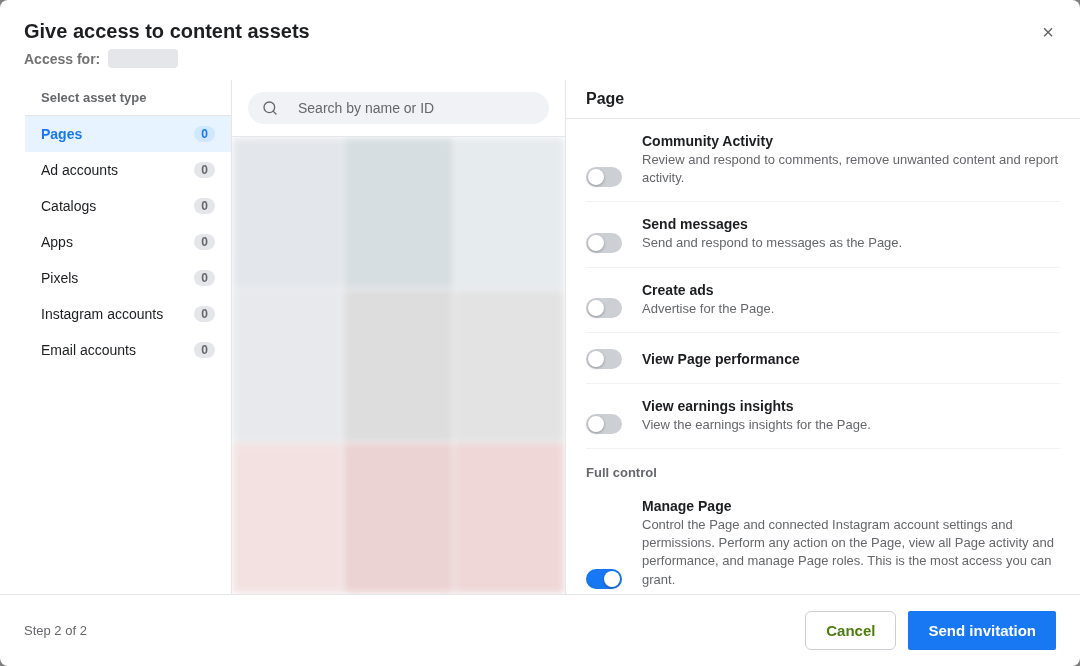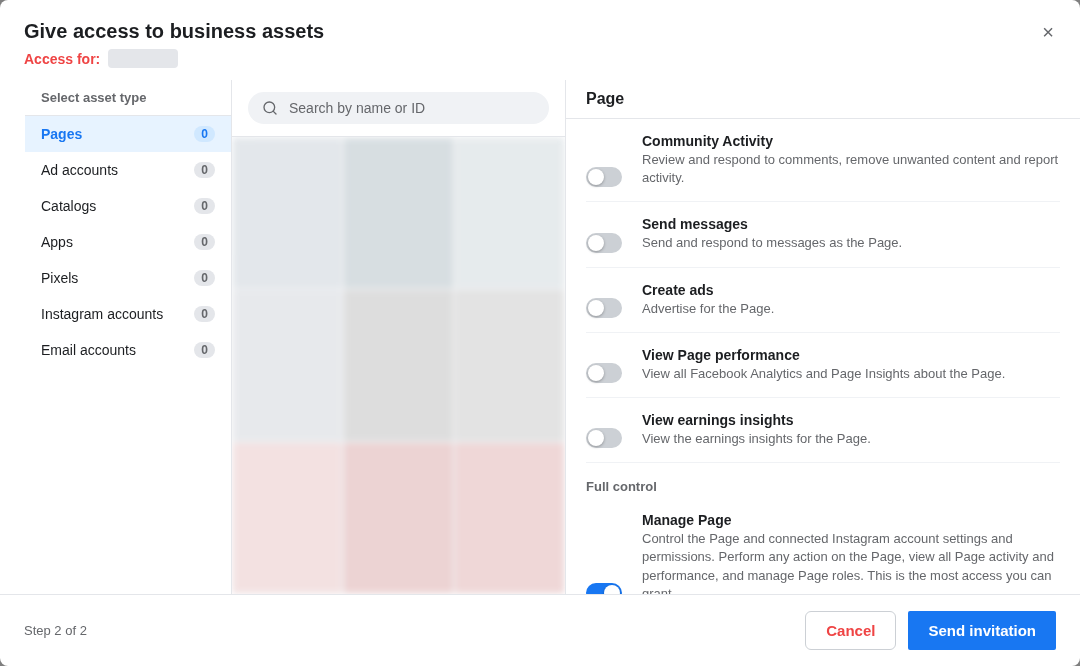--- a/index.html
+++ b/index.html
@@ -31,21 +31,21 @@
       font-size: 20px;
       font-weight: 700;
       color: #1c1e21;
     }
     .access-for-row {
       display: flex;
       align-items: center;
       gap: 8px;
       margin-top: 6px;
       font-size: 14px;
-      color: #ef4444;
+      color: #737373;
     }
     .access-for-label {
       font-weight: 600;
     }
     .access-for-value {
       background: #e4e6ea;
       border-radius: 4px;
       padding: 2px 8px;
       font-size: 13px;
       color: #1c1e21;
@@ -130,21 +130,21 @@
     .search-bar {
       padding: 12px 16px;
       border-bottom: 1px solid #e4e6ea;
     }
     .search-input-wrapper {
       display: flex;
       align-items: center;
       background: #f0f2f5;
       border-radius: 20px;
       padding: 8px 14px;
-      gap: 11px;
+      gap: 20px;
     }
     .search-icon-svg {
       color: #65676b;
       flex-shrink: 0;
     }
     .search-input {
       background: none;
       border: none;
       outline: none;
       font-size: 14px;
@@ -271,41 +271,41 @@
       display: flex;
       gap: 12px;
     }
     .btn-cancel {
       background: #fff;
       border: 1px solid #ccd0d5;
       border-radius: 6px;
       padding: 10px 20px;
       font-size: 15px;
       font-weight: 600;
-      color: #ef4444;
+      color: #4d7c0f;
       cursor: pointer;
     }
     .btn-send {
       background: #1877f2;
       border: none;
       border-radius: 2px;
       padding: 10px 20px;
       font-size: 15px;
       font-weight: 600;
       color: #fff;
       cursor: pointer;
     }
   </style>
 </head>
 <body>
 
 <div class="modal">
 
   <div class="modal-header">
-    <div class="modal-title">Give access to business assets</div>
+    <div class="modal-title">Give access to content assets</div>
     <div class="access-for-row">
       <span class="access-for-label">Access for:</span>
       <span class="access-for-value">&nbsp;&nbsp;&nbsp;&nbsp;&nbsp;&nbsp;&nbsp;&nbsp;&nbsp;&nbsp;&nbsp;&nbsp;&nbsp;&nbsp;&nbsp;</span>
     </div>
   </div>
   <button class="close-btn">×</button>
 
   <div class="modal-body">
 
     <div class="panel-asset-type">
@@ -394,21 +394,20 @@
           <div class="permission-text">
             <div class="permission-title">Create ads</div>
             <div class="permission-desc">Advertise for the Page.</div>
           </div>
         </div>
 
         <div class="permission-item">
           <div class="toggle"></div>
           <div class="permission-text">
             <div class="permission-title">View Page performance</div>
-            <div class="permission-desc">View all Facebook Analytics and Page Insights about the Page.</div>
           </div>
         </div>
 
         <div class="permission-item">
           <div class="toggle"></div>
           <div class="permission-text">
             <div class="permission-title">View earnings insights</div>
             <div class="permission-desc">View the earnings insights for the Page.</div>
           </div>
         </div>

